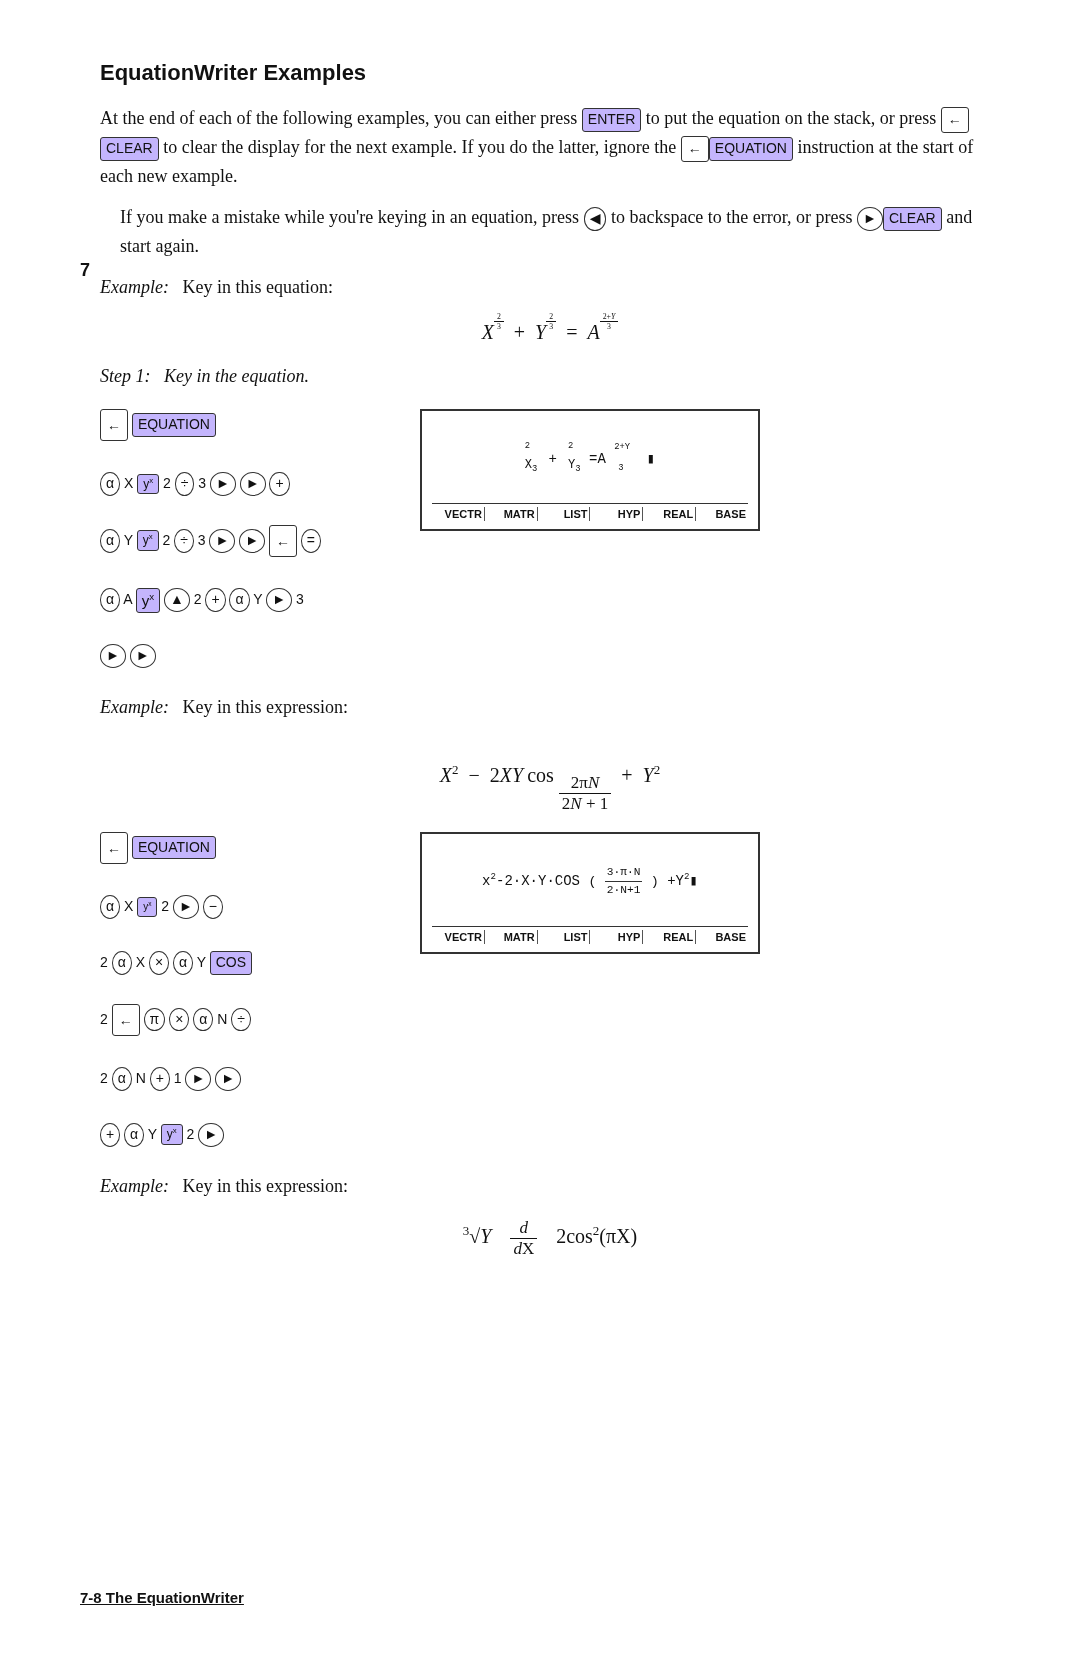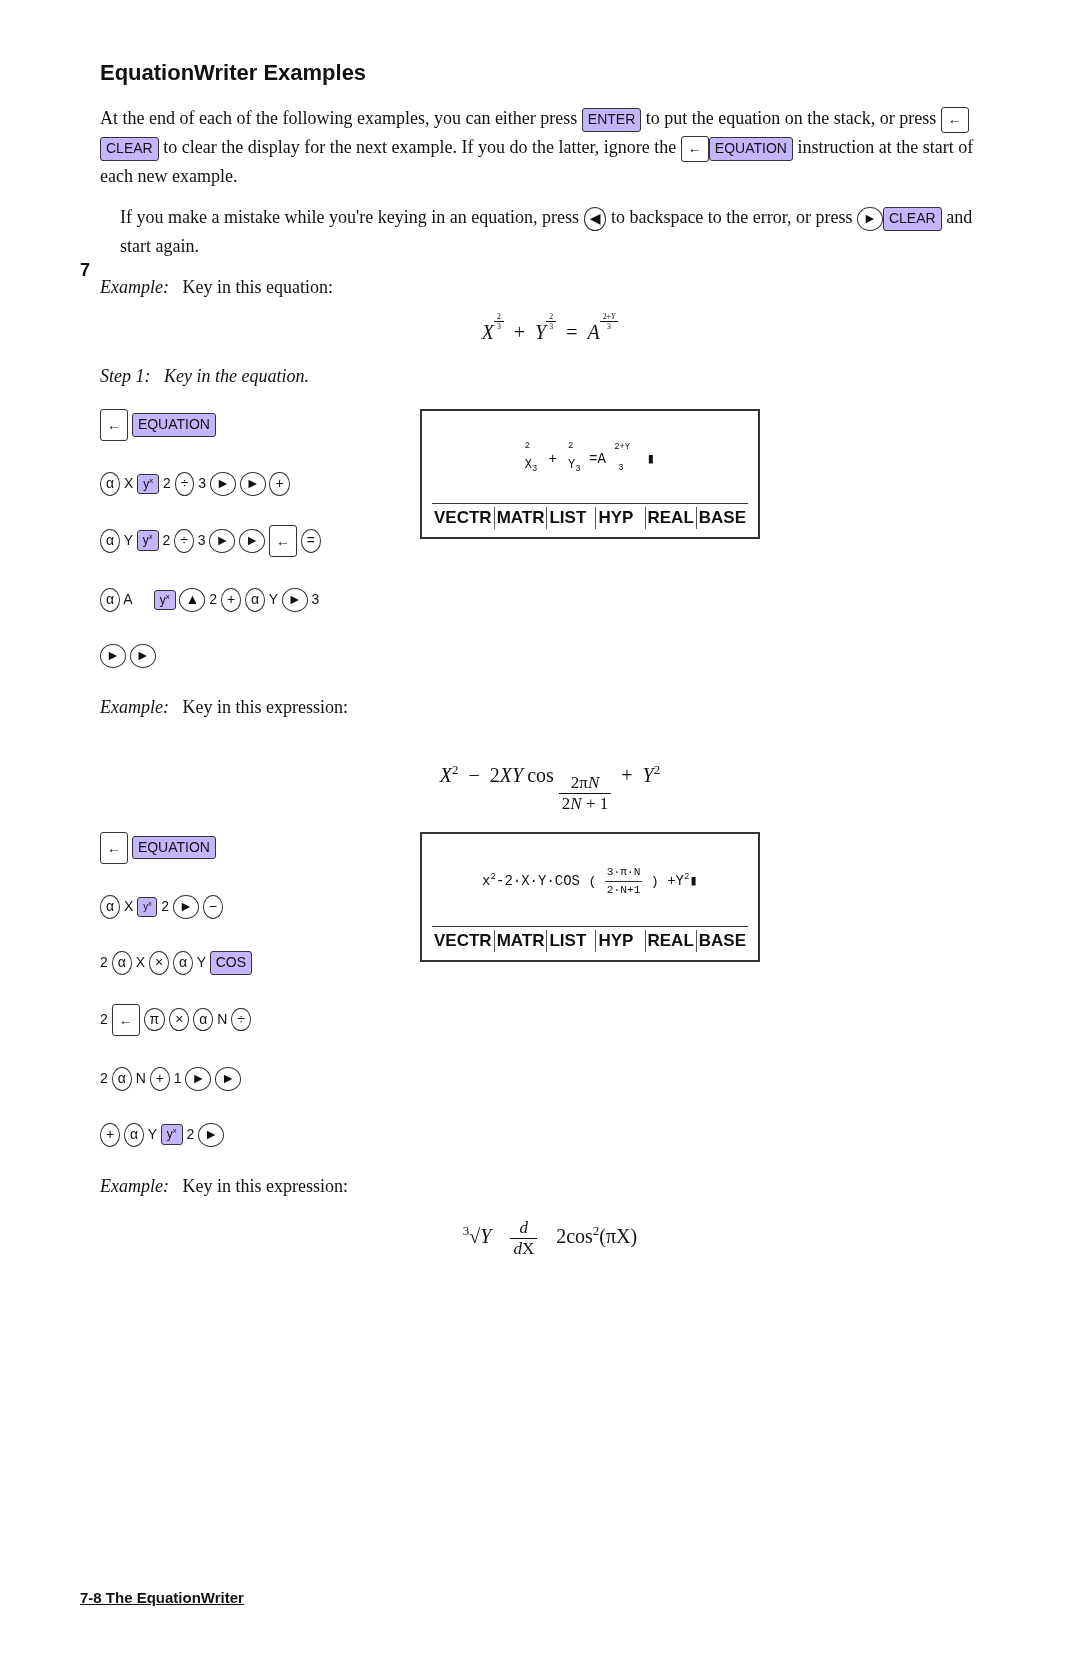--- a/index.html
+++ b/index.html
@@ -131,22 +131,22 @@
 
     .calc-screen .screen-menu {
       border-top: 1.5px solid #333;
       display: flex;
       margin-top: 4px;
       padding-top: 3px;
     }
 
     .calc-screen .menu-item {
       flex: 1;
-      text-align: left;
-      font-size: 17px;
+      text-align: right;
+      font-size: 11px;
       font-family: Arial, sans-serif;
       font-weight: bold;
       border-right: 1px solid #555;
       padding: 1px 2px;
     }
 
     .calc-screen .menu-item:last-child {
       border-right: none;
     }
 
@@ -278,21 +278,21 @@
       3
       <span class="key-circle">►</span>
       <span class="key-circle">►</span>
       <span class="key-back">←</span>
       <span class="key-circle">=</span>
     </span><br>
     
     <span class="key-line">
       <span class="key-circle">α</span>
       A
-      <span class="key-rect" style="font-size:12px;margin-left:18px;">y<sup>x</sup></span>
+      <span class="key-rect" style="font-size:15px;">y<sup>x</sup></span>
       <span class="key-circle">▲</span>
       2
       <span class="key-circle">+</span>
       <span class="key-circle">α</span>
       Y
       <span class="key-circle">►</span>
       3
     </span><br>
     
     <span class="key-line">

